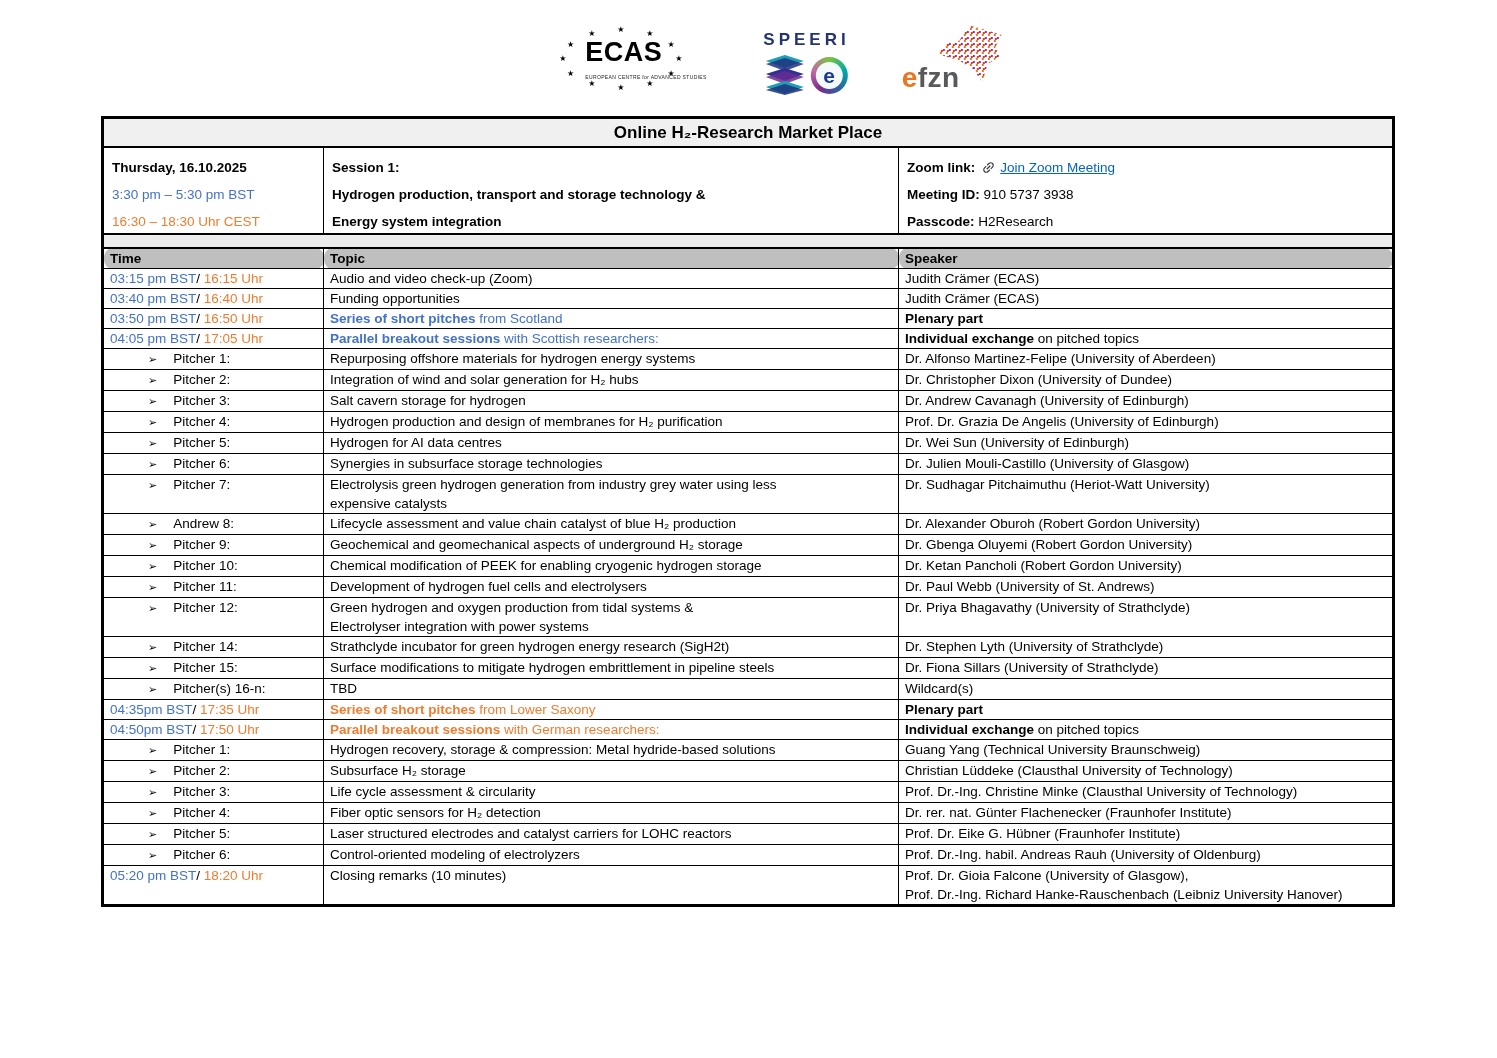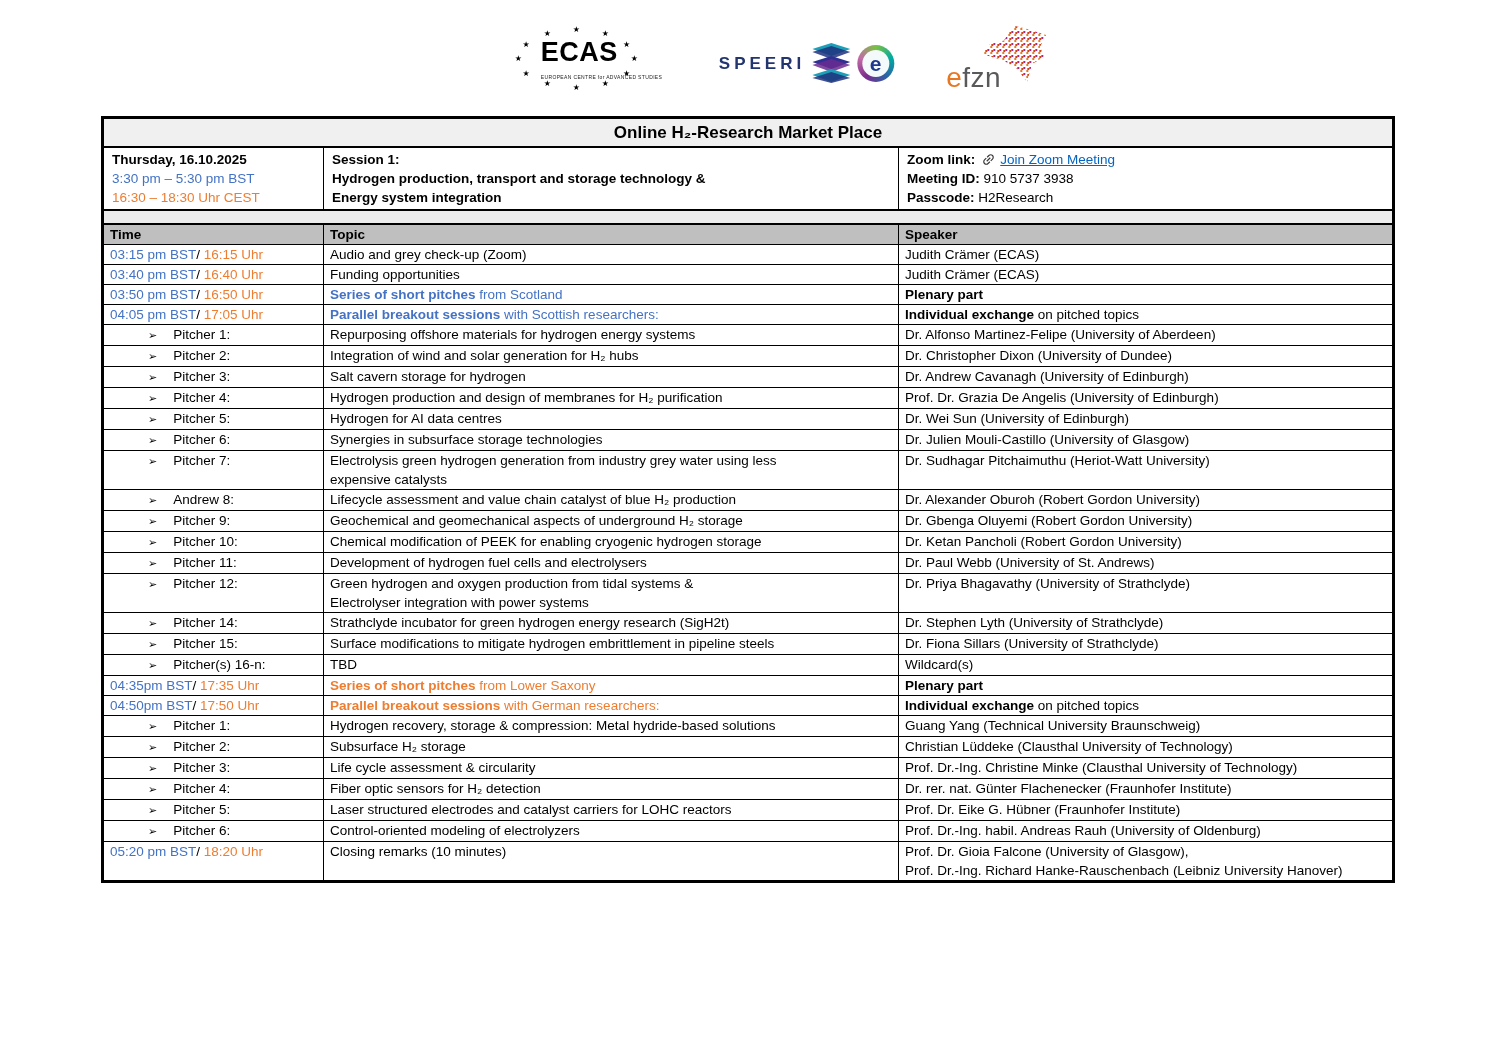--- a/index.html
+++ b/index.html
@@ -9,64 +9,64 @@
     font-size:13.5px;line-height:19px;overflow:hidden;
   }
   
   .logos{position:absolute;top:26px;left:50%;transform:translateX(-50%) translateX(32px);
          display:flex;align-items:center;gap:52px;}
   .ecas{position:relative;width:152px;height:70px;display:flex;flex-direction:column;
         justify-content:center;align-items:flex-start;padding-left:26px;box-sizing:border-box;}
   .ecas-name{font-size:27px;font-weight:800;letter-spacing:0.5px;line-height:1;z-index:2;text-align:center;}
   .ecas-sub{font-size:5px;letter-spacing:0.35px;color:#222;margin-top:2px;z-index:2;white-space:nowrap;}
   .ecas-stars span{position:absolute;font-size:8px;line-height:8px;color:#000;z-index:1;}
-  .speeri{display:flex;flex-direction:row;align-items:center;gap:7px;}
+  .speeri{display:flex;flex-direction:column;align-items:center;gap:7px;}
   .speeri-name{color:#22356e;font-size:17px;font-weight:600;letter-spacing:4px;line-height:1;}
   .speeri-marks{display:flex;align-items:center;gap:7px;}
   .speeri-chevrons{display:block;}
   .speeri-circle{width:37px;height:37px;border-radius:50%;
     background:conic-gradient(#7bc143,#00a9a5,#2e5fa3,#7b2d8b,#c26aa7,#7bc143);
     display:flex;align-items:center;justify-content:center;}
   .speeri-circle-inner{width:27px;height:27px;border-radius:50%;background:#f4faf9;
     display:flex;align-items:center;justify-content:center;
     color:#1d3a8f;font-weight:bold;font-size:21px;line-height:1;}
   .efzn{position:relative;width:100px;height:74px;}
   .efzn-dots{position:absolute;right:0;top:0;width:64px;height:56px;
     background-image:
       radial-gradient(circle,#e87722 1.3px,transparent 1.5px),
       radial-gradient(circle,#b0278c 1.3px,transparent 1.5px),
       radial-gradient(circle,#d44214 1.3px,transparent 1.5px);
     background-size:6px 6px,6px 6px,6px 6px;
     background-position:0 0,3px 3px,1px 4px;
     clip-path:polygon(52% 0,72% 6%,100% 16%,90% 38%,98% 54%,78% 68%,70% 100%,54% 76%,34% 62%,0 50%,12% 32%,34% 26%,44% 8%);
   }
-  .efzn-text{position:absolute;left:0;bottom:8px;font-size:28px;font-weight:normal;line-height:1;letter-spacing:0.5px;}
+  .efzn-text{position:absolute;left:0;bottom:8px;font-size:28px;font-weight:bold;line-height:1;letter-spacing:0.5px;}
   .efzn-e{color:#e87722;}
   .efzn-fzn{color:#58595b;}
   
   .table-frame{position:absolute;left:101px;top:116px;border:2px solid #000;}
   table{border-collapse:collapse;table-layout:fixed;width:1289px;
         font-size:13.5px;line-height:19px;}
   col.c1{width:220px;} col.c2{width:575px;} col.c3{width:494px;}
   td,th{border:1px solid #000;vertical-align:top;padding:0 6px;text-align:left;
         font-weight:normal;overflow:hidden;}
   .title-row td{background:#f0f0f0;text-align:center;font-weight:bold;font-size:17px;
         padding:4px 6px;border-bottom:2px solid #000;}
   .info-row td{padding:2px 8px;border-bottom:2px solid #000;}
   .spacer-row td{background:#ececec;height:12px;padding:0;border-bottom:2px solid #000;}
-  .head-row th{background:#bfbfbf;font-weight:bold;height:19px;}
+  .head-row th{background:#bfbfbf;font-weight:bold;height:19px;border-radius:9px;}
   .time-cell{white-space:nowrap;}
   .topic-cell,.speaker-cell{white-space:pre-wrap;}
   .bullet{display:inline-block;margin-left:38px;margin-right:16px;font-size:11px;}
   .b{font-weight:bold;}
   .c-blue{color:var(--blue,#4472C4);}
   .c-orange{color:var(--orange,#ED7D31);}
   .zoom-link{color:var(--link,#0563C1);text-decoration:underline;cursor:pointer;}
   .link-icon{display:inline-block;vertical-align:-3px;margin:0 4px 0 6px;}
-  .info-line{display:block;}
+  .info-line{display:block;margin-top:8px;}
 </style>
 </head>
 <body>
 
 <div class="logos">
   <div class="ecas">
     <div class="ecas-stars">
         <span style="left: 116px; top: 27px;">★</span>
         <span style="left: 108.229px; top: 41.5px;">★</span>
         <span style="left: 87px; top: 52.1147px;">★</span>
@@ -147,21 +147,21 @@
       <td colspan="3"></td>
     </tr>
     <tr class="head-row">
       <th>Time</th>
       <th>Topic</th>
       <th>Speaker</th>
     </tr>
 
   <tr>
           <td class="time-cell"><span class="c-blue">03:15 pm BST</span><span>/ </span><span class="c-orange">16:15 Uhr</span></td>
-          <td class="topic-cell"><span>Audio and grey check-up (Zoom)</span></td>
+          <td class="topic-cell"><span>Audio and video check-up (Zoom)</span></td>
           <td class="speaker-cell"><span>Judith Crämer (ECAS)</span></td>
         </tr>
         <tr>
           <td class="time-cell"><span class="c-blue">03:40 pm BST</span><span>/ </span><span class="c-orange">16:40 Uhr</span></td>
           <td class="topic-cell"><span>Funding opportunities</span></td>
           <td class="speaker-cell"><span>Judith Crämer (ECAS)</span></td>
         </tr>
         <tr>
           <td class="time-cell"><span class="c-blue">03:50 pm BST</span><span>/ </span><span class="c-orange">16:50 Uhr</span></td>
           <td class="topic-cell"><span class="b c-blue">Series of short pitches</span><span class="c-blue"> from Scotland</span></td>

